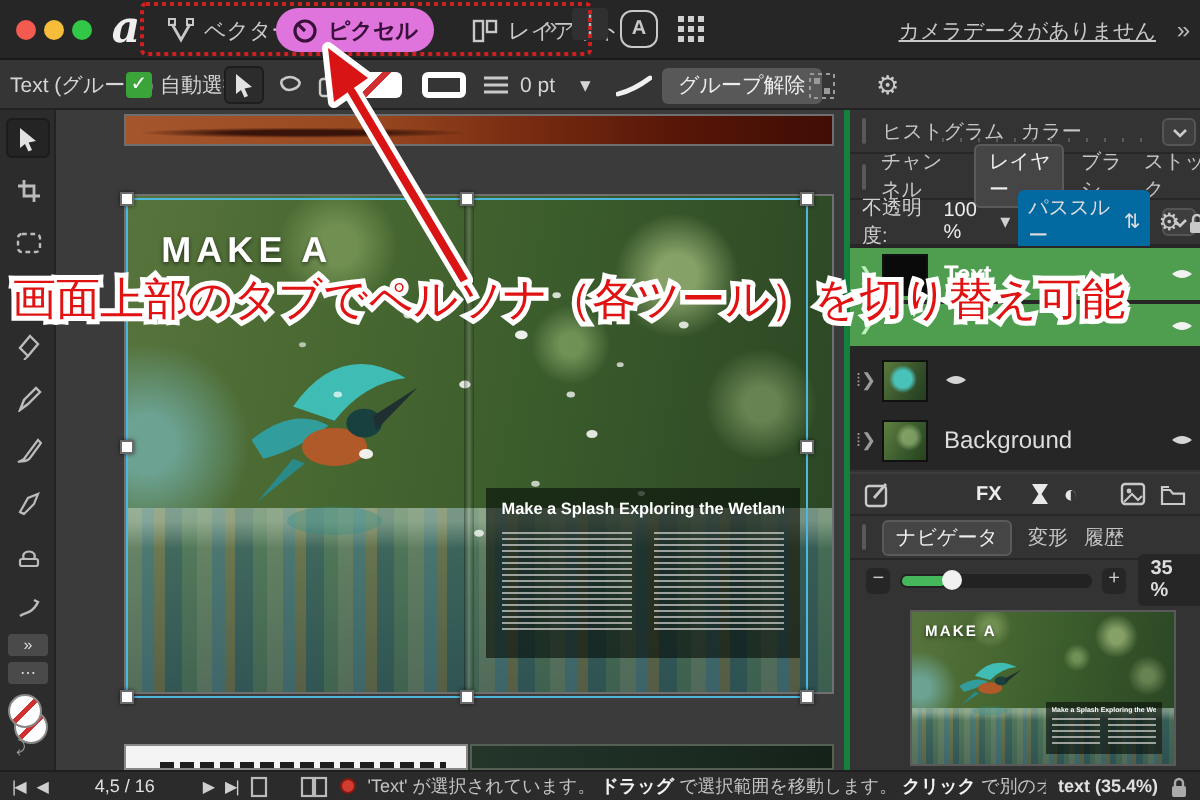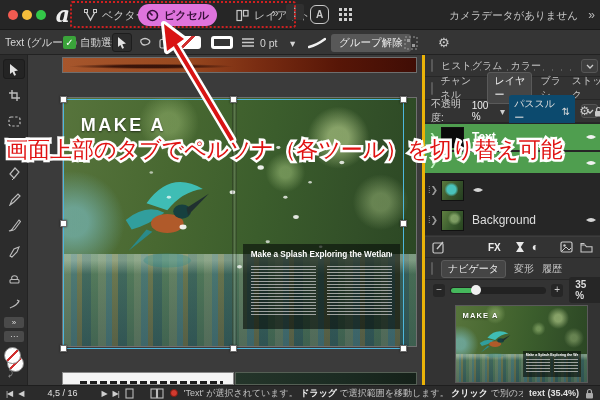--- a/index.html
+++ b/index.html
@@ -21,21 +21,21 @@
   .ptab { position:absolute; top:4px; height:22px; display:flex; align-items:center; gap:5px;
     color:#c9c9c9; font-size:11px; padding:0 8px; border-radius:11px; }
   .ptab.vector { left:76px; }
   .ptab.pixel  { left:138px; background:#df74dd; color:#38103a; font-weight:bold; }
   .ptab.layout { left:228px; }
   .pb-ov { position:absolute; left:272px; top:6px; color:#bbb; font-size:12px; }
   .pb-more { position:absolute; left:286px; top:4px; color:#bbb; font-size:12px; background:#303030; border-radius:2px; padding:1px 3px; }
   .a-badge { position:absolute; left:310px; top:5px; width:19px; height:19px; border:1.6px solid #c9c9c9;
     border-radius:6px; color:#c9c9c9; font-size:10px; font-weight:bold; text-align:center; line-height:17px; }
   .grid-ic { position:absolute; left:338px; top:7px; }
-  .camera { position:absolute; right:22px; top:9px; color:#c9c9c9; font-size:10.5px; }
+  .camera { position:absolute; right:22px; top:9px; color:#c9c9c9; font-size:10.5px;text-decoration:underline; }
   .bar-ov { position:absolute; right:5px; top:8px; color:#bbb; font-size:12px; }
 
   
   .context-bar { position:absolute; left:0; top:30px; width:600px; height:25px;
     background:#353535; border-bottom:1px solid #222; color:#d5d5d5; font-size:10.5px; }
   .cb { position:absolute; top:0; height:25px; display:flex; align-items:center; }
   .checkbox { width:13px; height:13px; background:#3aa33a; border-radius:2px; color:#fff;
     font-size:10px; line-height:13px; text-align:center; }
   .tool-ic { width:20px; height:19px; display:flex; align-items:center; justify-content:center; }
   .tool-ic.boxed { border:1px solid #1d1d1d; background:#2c2c2c; border-radius:3px; }
@@ -101,29 +101,29 @@
   .sel { position:absolute; left:35px; top:44px; width:341px; height:250px;
     border:1px solid #4db7dd; z-index:5; }
   .h { position:absolute; width:7px; height:7px; background:#fff; border:1px solid #6a6a6a;
     box-shadow:0 0 2px rgba(0,0,0,.6); }
   .h.nw{left:-4px;top:-4px} .h.n{left:calc(50% - 4px);top:-4px} .h.ne{right:-4px;top:-4px}
   .h.w{left:-4px;top:calc(50% - 4px)} .h.e{right:-4px;top:calc(50% - 4px)}
   .h.sw{left:-4px;bottom:-4px} .h.s{left:calc(50% - 4px);bottom:-4px} .h.se{right:-4px;bottom:-4px}
 
   
   .right-panel { position:absolute; left:422px; top:55px; width:178px; height:330px;
-    background:#333; border-left:3px solid #eab308; color:#cfcfcf; font-size:10px; }
+    background:#333; border-left:3px solid #15803d; color:#cfcfcf; font-size:10px; }
   .sec-row { position:absolute; left:0; width:178px; display:flex; align-items:center; gap:8px;
     padding-left:6px; border-bottom:1px solid #272727; }
   .handle { width:2px; height:13px; background:#585858; border-radius:1px; }
   .ptab2 { color:#c5c5c5; }
   .ptab2.active { background:#454545; border:1px solid #5a5a5a; border-radius:3px; padding:1px 6px; color:#eee; }
   .chev-btn { position:absolute; right:5px; width:17px; height:14px; background:#3e3e3e;
     border:1px solid #555; border-radius:3px; display:flex; align-items:center; justify-content:center; }
-  .blend { background:#0c4a6e; border-radius:3px; padding:2px 5px; display:flex; gap:6px; align-items:center; color:#ddd; }
+  .blend { background:#0369a1; border-radius:3px; padding:2px 5px; display:flex; gap:6px; align-items:center; color:#ddd; }
   .layers { position:absolute; left:0; top:68px; width:178px; height:112px; background:#262626; }
   .lrow { position:absolute; left:0; width:178px; display:flex; align-items:center; }
   .lrow .exp { width:16px; text-align:center; font-size:9px; color:#9a9a9a; }
   .lrow.selected { background:#4f9e4f; color:#fff; }
   .lrow.selected .exp { color:#bdf3bd; }
   .lthumb { width:23px; height:21px; border:1px solid #111; margin-right:8px; }
   .lname { flex:1; font-size:12px; }
   .lrow.selected .lname { font-weight:bold; }
   .eye { margin-right:6px; }
   .licons-row { position:absolute; left:0; top:181px; width:178px; height:22px; display:flex;

